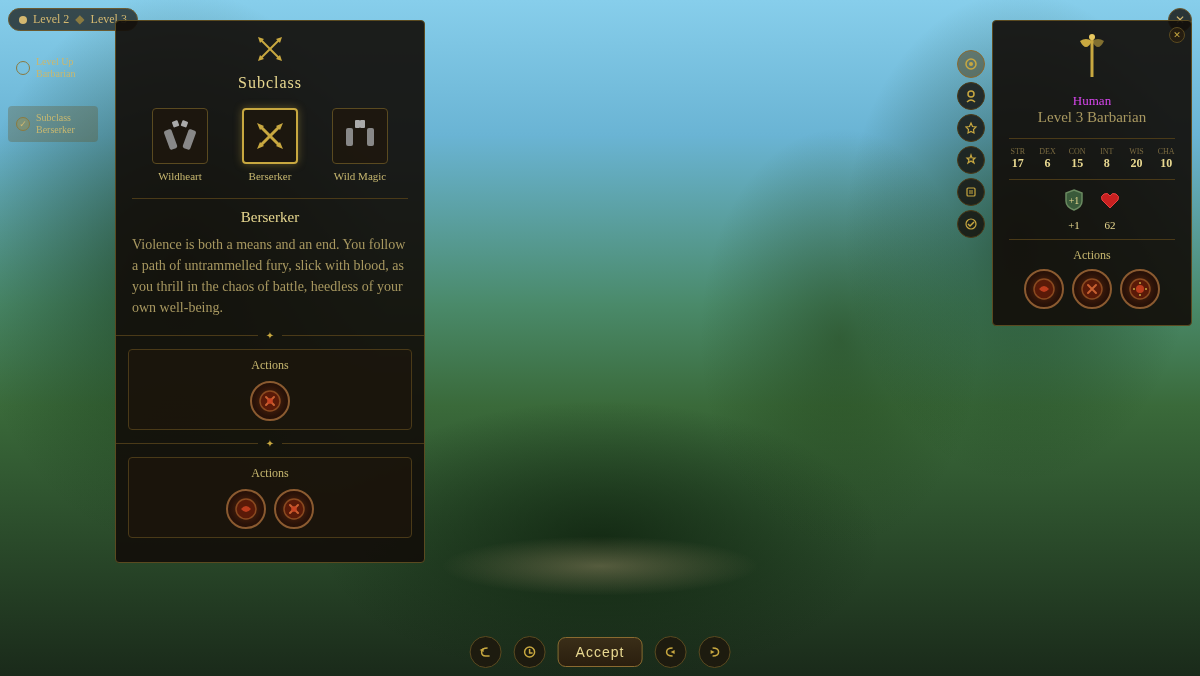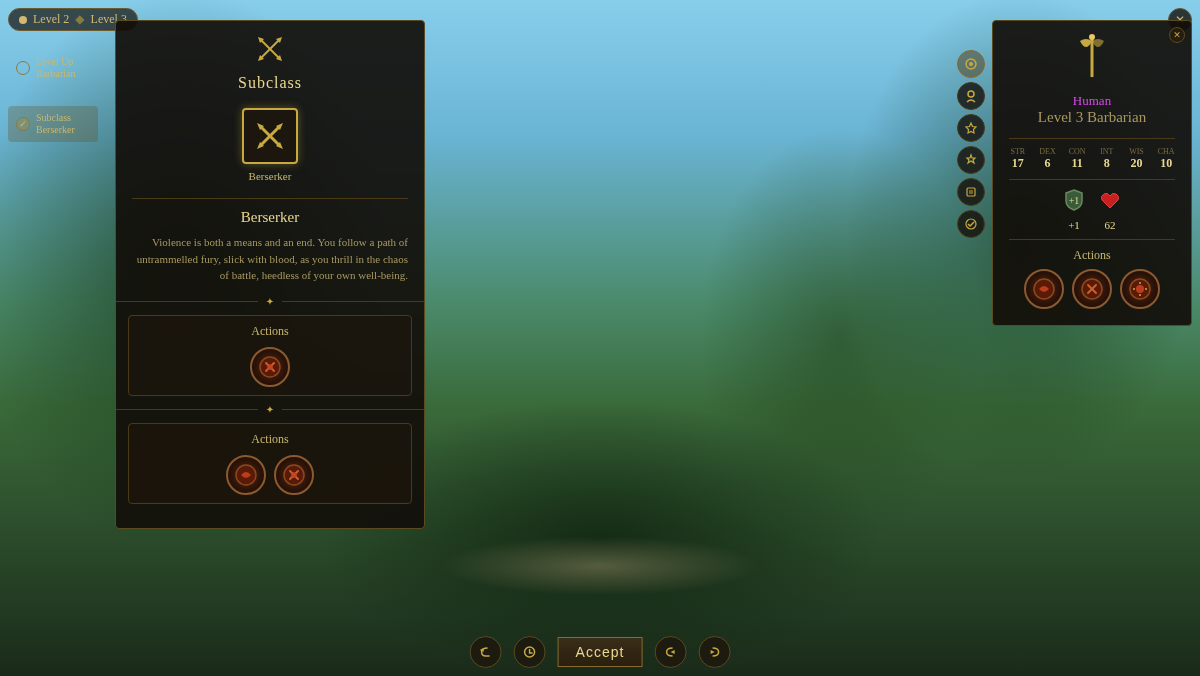--- a/index.html
+++ b/index.html
@@ -235,24 +235,24 @@
     
     .subclass-name {
       text-align: center;
       color: #e8d890;
       font-size: 15px;
       margin: 10px 16px 8px;
     }
 
     .subclass-desc {
       color: #a89860;
-      font-size: 11px;
+      font-size: 14px;
       line-height: 1.5;
       margin: 0 16px 12px;
-      text-align: right;
+      text-align: left;
     }
 
     
     .actions-section {
       margin: 8px 12px;
       background: rgba(30,22,12,0.6);
       border: 1px solid #4a3a18;
       border-radius: 4px;
       padding: 8px 12px;
     }
@@ -438,21 +438,21 @@
       display: flex;
       align-items: center;
       justify-content: center;
       font-size: 14px;
       cursor: pointer;
     }
 
     .accept-btn {
       background: linear-gradient(180deg, #3a2e18 0%, #2a1e0e 100%);
       border: 1px solid #8a6a30;
-      border-radius: 0;
+      border-radius: 8px;
       color: #e8d890;
       font-size: 14px;
       padding: 6px 17px;
       cursor: pointer;
       letter-spacing: 1px;
     }
 
     
     .right-sidebar-icons {
       position: absolute;
@@ -523,35 +523,57 @@
         <polygon points="28,4 22,6 26,10" fill="#c8a840"></polygon>
         <polygon points="4,28 10,26 6,22" fill="#c8a840"></polygon>
         <polygon points="28,28 22,26 26,22" fill="#c8a840"></polygon>
       </svg>
     </div>
     <div class="panel-title">Subclass</div>
   </div>
 
   <div class="subclass-options">
 
+    <div class="subclass-option">
+      <div class="subclass-icon-wrap">
+        <svg width="36" height="36" viewBox="0 0 36 36">
+          <rect x="4" y="8" width="8" height="20" rx="2" fill="#888" transform="rotate(-20,18,18)"></rect>
+          <rect x="24" y="8" width="8" height="20" rx="2" fill="#888" transform="rotate(20,18,18)"></rect>
+          <rect x="15" y="2" width="6" height="6" rx="1" fill="#aaa" transform="rotate(-20,18,18)"></rect>
+          <rect x="15" y="2" width="6" height="6" rx="1" fill="#aaa" transform="rotate(20,18,18)"></rect>
+        </svg>
+      </div>
+      <div class="subclass-label">Wildheart</div>
+    </div>
 
     <div class="subclass-option selected">
       <div class="subclass-icon-wrap">
         <svg width="36" height="36" viewBox="0 0 36 36">
           <line x1="8" y1="8" x2="28" y2="28" stroke="#c8a840" stroke-width="3"></line>
           <line x1="28" y1="8" x2="8" y2="28" stroke="#c8a840" stroke-width="3"></line>
           <polygon points="5,5 12,8 8,12" fill="#c8a840"></polygon>
           <polygon points="31,5 24,8 28,12" fill="#c8a840"></polygon>
           <polygon points="5,31 12,28 8,24" fill="#c8a840"></polygon>
           <polygon points="31,31 24,28 28,24" fill="#c8a840"></polygon>
         </svg>
       </div>
       <div class="subclass-label">Berserker</div>
     </div>
 
+    <div class="subclass-option">
+      <div class="subclass-icon-wrap">
+        <svg width="36" height="36" viewBox="0 0 36 36">
+          <rect x="4" y="10" width="7" height="18" rx="2" fill="#888"></rect>
+          <rect x="25" y="10" width="7" height="18" rx="2" fill="#888"></rect>
+          <rect x="13" y="2" width="5" height="8" rx="1" fill="#aaa"></rect>
+          <rect x="18" y="2" width="5" height="8" rx="1" fill="#aaa"></rect>
+        </svg>
+      </div>
+      <div class="subclass-label">Wild Magic</div>
+    </div>
   </div>
 
   <hr class="panel-divider">
 
   <div class="subclass-name">Berserker</div>
   <div class="subclass-desc">Violence is both a means and an end. You follow a path of untrammelled fury, slick with blood, as you thrill in the chaos of battle, heedless of your own well-being.</div>
 
   <div class="actions-divider-row">
     <div class="actions-divider-line"></div>
     <span class="actions-divider-star">✦</span>
@@ -656,21 +678,21 @@
     <div class="stat-cell">
       <div class="stat-label">STR</div>
       <div class="stat-value">17</div>
     </div>
     <div class="stat-cell">
       <div class="stat-label">DEX</div>
       <div class="stat-value">6</div>
     </div>
     <div class="stat-cell">
       <div class="stat-label">CON</div>
-      <div class="stat-value">11</div>
+      <div class="stat-value">15</div>
     </div>
     <div class="stat-cell">
       <div class="stat-label">INT</div>
       <div class="stat-value">8</div>
     </div>
     <div class="stat-cell">
       <div class="stat-label">WIS</div>
       <div class="stat-value">20</div>
     </div>
     <div class="stat-cell">

